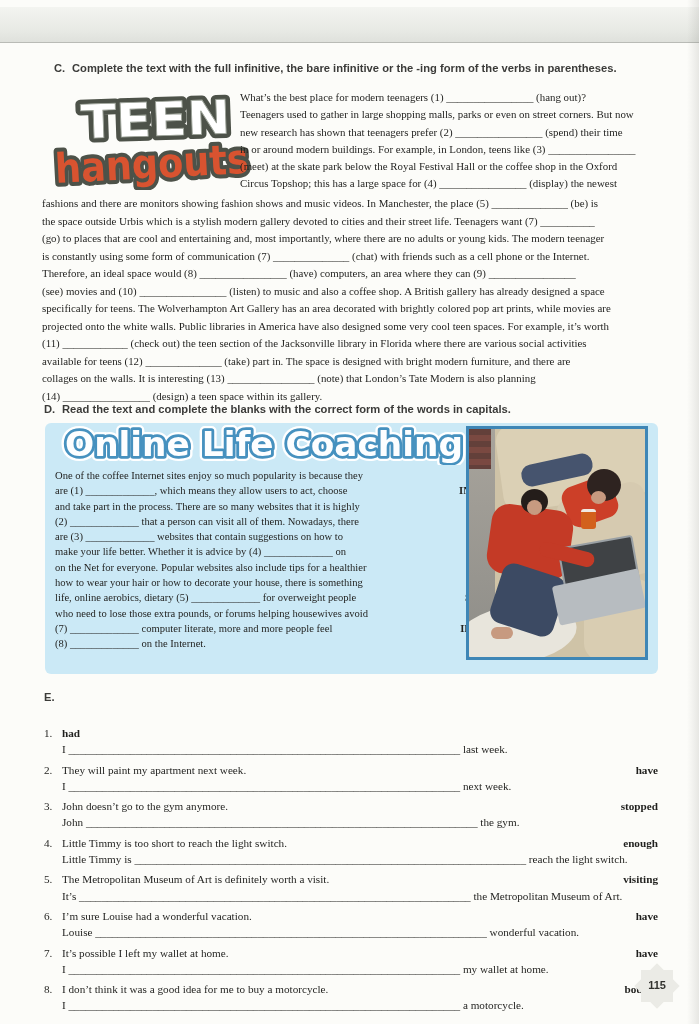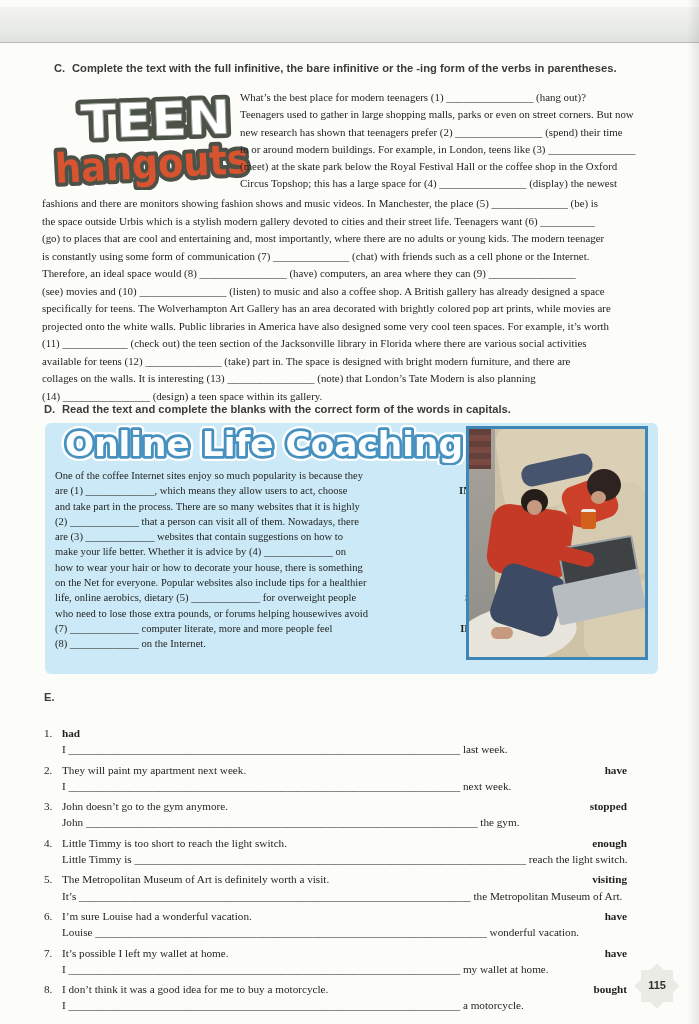--- a/index.html
+++ b/index.html
@@ -38,21 +38,21 @@
         position:relative;overflow:hidden;background:#cfc3a7;flex:none;}
   .ph{position:absolute;}
 
   
   .e-heading{left:44px;top:691px;width:630px;}
   .e-items{position:absolute;left:44px;top:725px;width:614px;}
   .e-item{margin-bottom:4px;}
   .e-row1{display:flex;font-size:11.2px;line-height:16.3px;}
   .e-num{width:18px;flex:none;}
   .e-sentence{flex:1;}
-  .e-word{font-weight:bold;margin-right:31px;}
+  .e-word{font-weight:bold;}
   .e-row2{padding-left:18px;font-size:11.2px;line-height:16.3px;white-space:nowrap;}
 
   
   .page-badge{position:absolute;left:634px;top:963px;width:46px;height:46px;}
   .star-a,.star-b{position:absolute;left:7px;top:7px;width:32px;height:32px;background:#ebebe6;}
   .star-b{transform:rotate(45deg);}
   .page-num{position:absolute;left:0;top:16px;width:46px;text-align:center;
         font-family:"Liberation Sans",sans-serif;font-weight:bold;font-size:11px;color:#32322e;}
 </style>
 </head>
@@ -84,21 +84,21 @@
     <div>What’s the best place for modern teenagers (1) ________________ (hang out)?</div>
     <div>Teenagers used to gather in large shopping malls, parks or even on street corners. But now</div>
     <div>new research has shown that teenagers prefer (2) ________________ (spend) their time</div>
     <div>in or around modern buildings. For example, in London, teens like (3) ________________</div>
     <div>(meet) at the skate park below the Royal Festival Hall or the coffee shop in the Oxford</div>
     <div>Circus Topshop; this has a large space for (4) ________________ (display) the newest</div>
   </div>
 
   <div class="c-body">
     <div>fashions and there are monitors showing fashion shows and music videos. In Manchester, the place (5) ______________ (be) is</div>
-    <div>the space outside Urbis which is a stylish modern gallery devoted to cities and their street life. Teenagers want (6) __________</div>
+    <div>the space outside Urbis which is a stylish modern gallery devoted to cities and their street life. Teenagers want (7) __________</div>
     <div>(go) to places that are cool and entertaining and, most importantly, where there are no adults or young kids. The modern teenager</div>
     <div>is constantly using some form of communication (7) ______________ (chat) with friends such as a cell phone or the Internet.</div>
     <div>Therefore, an ideal space would (8) ________________ (have) computers, an area where they can (9) ________________</div>
     <div>(see) movies and (10) ________________ (listen) to music and also a coffee shop. A British gallery has already designed a space</div>
     <div>specifically for teens. The Wolverhampton Art Gallery has an area decorated with brightly colored pop art prints, while movies are</div>
     <div>projected onto the white walls. Public libraries in America have also designed some very cool teen spaces. For example, it’s worth</div>
     <div>(11) ____________ (check out) the teen section of the Jacksonville library in Florida where there are various social activities</div>
     <div>available for teens (12) ______________ (take) part in. The space is designed with bright modern furniture, and there are</div>
     <div>collages on the walls. It is interesting (13) ________________ (note) that London’s Tate Modern is also planning</div>
     <div>(14) ________________ (design) a teen space within its gallery.</div>
@@ -116,22 +116,22 @@
         <text x="203" y="31" text-anchor="middle" font-family="DejaVu Sans, sans-serif" font-weight="bold" font-size="33" textLength="398" lengthAdjust="spacingAndGlyphs" fill="none" stroke="#4691bf" stroke-width="5.5" stroke-linejoin="round">Online Life Coaching</text>
         <text x="203" y="31" text-anchor="middle" font-family="DejaVu Sans, sans-serif" font-weight="bold" font-size="33" textLength="398" lengthAdjust="spacingAndGlyphs" fill="#fdfeff">Online Life Coaching</text>
       </svg>
       <div class="d-rows">
         <div class="d-row"><span>One of the coffee Internet sites enjoy so much popularity is because they</span><span class="d-word"></span></div>
         <div class="d-row"><span>are (1) _____________, which means they allow users to act, choose</span><span class="d-word">INTERACT</span></div>
         <div class="d-row"><span>and take part in the process. There are so many websites that it is highly</span><span class="d-word"></span></div>
         <div class="d-row"><span>(2) _____________ that a person can visit all of them. Nowadays, there</span><span class="d-word">LIKELY</span></div>
         <div class="d-row"><span>are (3) _____________ websites that contain suggestions on how to</span><span class="d-word">COUNT</span></div>
         <div class="d-row"><span>make your life better. Whether it is advice by (4) _____________ on</span><span class="d-word">STYLE</span></div>
+        <div class="d-row"><span>on the Net for everyone. Popular websites also include tips for a healthier</span><span class="d-word"></span></div>
         <div class="d-row"><span>how to wear your hair or how to decorate your house, there is something</span><span class="d-word"></span></div>
-        <div class="d-row"><span>on the Net for everyone. Popular websites also include tips for a healthier</span><span class="d-word"></span></div>
         <div class="d-row"><span>life, online aerobics, dietary (5) _____________ for overweight people</span><span class="d-word">SUGGEST</span></div>
         <div class="d-row"><span>who need to lose those extra pounds, or forums helping housewives avoid</span><span class="d-word"></span></div>
         <div class="d-row"><span>(7) _____________ computer literate, more and more people feel</span><span class="d-word">INCREASE</span></div>
         <div class="d-row"><span>(8) _____________ on the Internet.</span><span class="d-word">DEPEND</span></div>
       </div>
     </div>
 
     <div class="d-photo">
       <div class="ph" style="left:18px;top:0;width:158px;height:228px;background:#cfc3a7;border-radius:8px;"></div>
       <div class="ph" style="left:0;top:0;width:26px;height:228px;background:linear-gradient(180deg,#a8a49c,#8e8d88);"></div>

